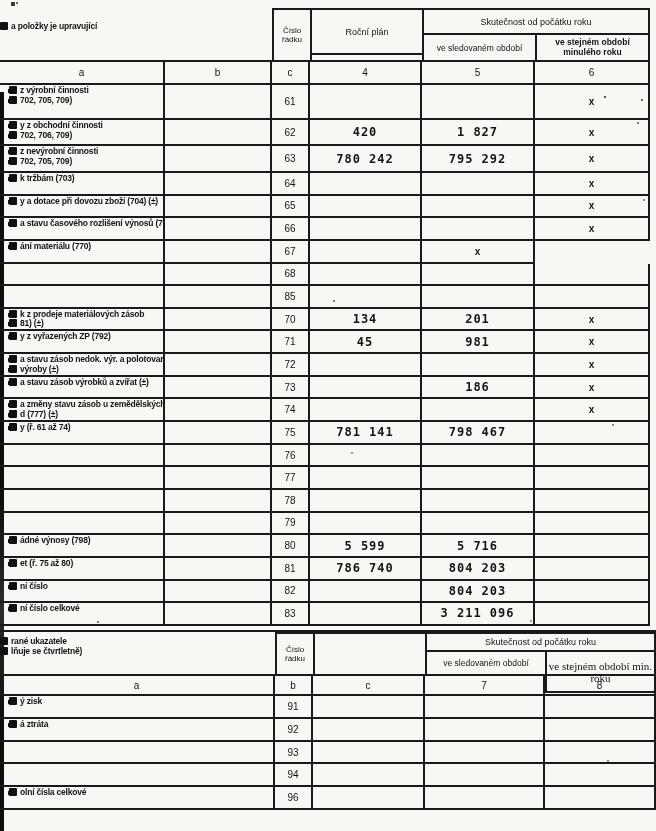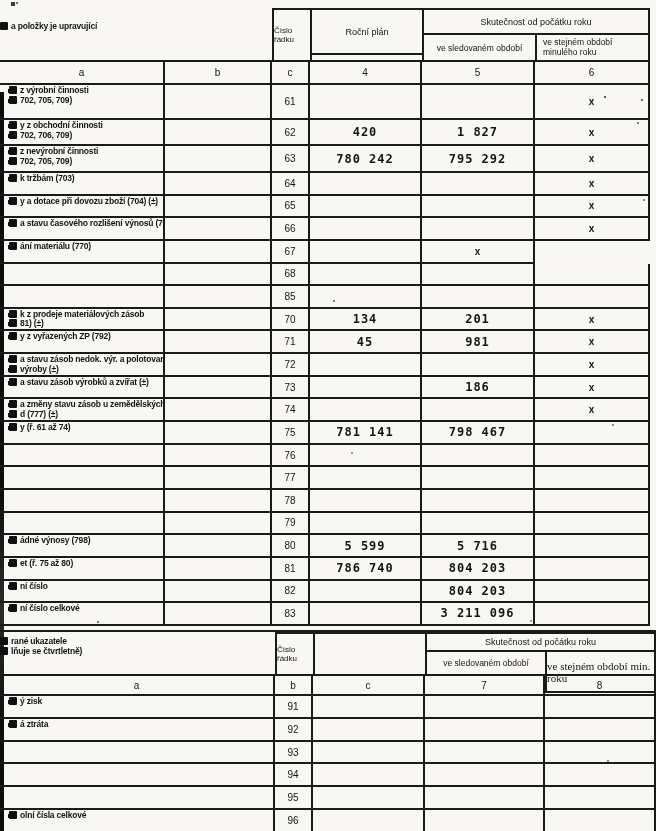--- a/index.html
+++ b/index.html
@@ -8,28 +8,28 @@
   
   .edge{position:absolute;left:0;top:92px;width:4px;height:739px;
         background:linear-gradient(to bottom,#0e0e0e 0 55%,#2c2c2c 70%,#0e0e0e 85%);}
   .noise{position:absolute;left:0;top:0;width:2px;height:2px;background:transparent;
         box-shadow:12px 3px 0 1px #3a3a3a,16px 2px #6a6a6a,604px 96px #565656,641px 99px #6a6a6a,
         637px 122px #7a7a7a,420px 257px #6a6a6a,643px 199px #8a8a8a,333px 300px #7a7a7a,
         612px 424px #8a8a8a,351px 452px #9a9a9a,97px 621px #7a7a7a,607px 760px #8a8a8a,530px 620px #9a9a9a;}
   .t1{position:absolute;left:0;top:8px;width:650px;height:607px;}
   .t2{position:absolute;left:0;top:630px;width:656px;height:201px;border-top:2px solid #1a1a1a;box-sizing:border-box;}
   .hdrbox{position:absolute;border:2px solid #1a1a1a;box-sizing:border-box;display:flex;
-          align-items:center;justify-content:center;background:transparent;}
+          align-items:center;justify-content:center;text-align:center;background:transparent;}
   .note{position:absolute;left:0;top:14px;font-weight:bold;font-size:8.5px;white-space:nowrap;}
   #t2-label{position:absolute;left:0;top:5px;}
   #t1-cislo{left:272px;top:0;width:40px;height:54px;font-size:8px;line-height:9px;}
   #t1-rocni{left:310px;top:0;width:114px;height:47px;font-size:9px;}
   #t1-skut{left:422px;top:0;width:228px;height:27px;font-size:9px;}
   #t1-sled{left:422px;top:25px;width:115px;height:29px;font-size:8.5px;}
-  #t1-stejne{left:535px;top:25px;width:115px;height:29px;font-size:8.5px;line-height:9.5px;padding:0 6px;}
+  #t1-stejne{left:535px;top:25px;width:115px;height:29px;font-size:8.5px;line-height:9.5px;padding:0 6px;font-weight:bold;}
   #t2-cislo{left:275px;top:0;width:40px;height:44px;font-size:8px;line-height:9px;}
   #t2-c{left:313px;top:0;width:114px;height:44px;}
   #t2-skut{left:425px;top:0;width:231px;height:20px;font-size:9px;}
   #t2-sled{left:425px;top:18px;width:122px;height:26px;font-size:8.5px;}
   #t2-stejne{left:545px;top:18px;width:111px;height:43px;font-size:11px;font-family:Liberation Serif, serif;}
   .letters{position:absolute;left:0;display:grid;}
   .t1 .letters{top:52px;height:25px;width:650px;grid-template-columns:165px 107px 38px 112px 113px 115px;}
   .t2 .letters{top:42px;height:22px;width:656px;grid-template-columns:275px 38px 112px 120px 111px;}
   .letters span{border:solid #1a1a1a;border-width:2px 2px 2px 0;box-sizing:border-box;
         display:flex;align-items:center;justify-content:center;font-size:10px;}
@@ -387,31 +387,20 @@
       <span class="frag l2"></span>
     </div>
 
     <div class="cell num c">94</div>
     <div class="cell v v4"></div>
     <div class="cell v v5"></div>
     <div class="cell v v6"></div>
   </div>
         <div class="row r2">
     <div class="cell a">
-      <span class="frag l1"></span>
-      <span class="frag l2"></span>
-    </div>
-
-    <div class="cell num c">95</div>
-    <div class="cell v v4"></div>
-    <div class="cell v v5"></div>
-    <div class="cell v v6"></div>
-  </div>
-        <div class="row r2">
-    <div class="cell a">
       <span class="frag l1 cut">olní čísla celkové</span>
       <span class="frag l2"></span>
     </div>
 
     <div class="cell num c">96</div>
     <div class="cell v v4"></div>
     <div class="cell v v5"></div>
     <div class="cell v v6"></div>
   </div>
       </div>

